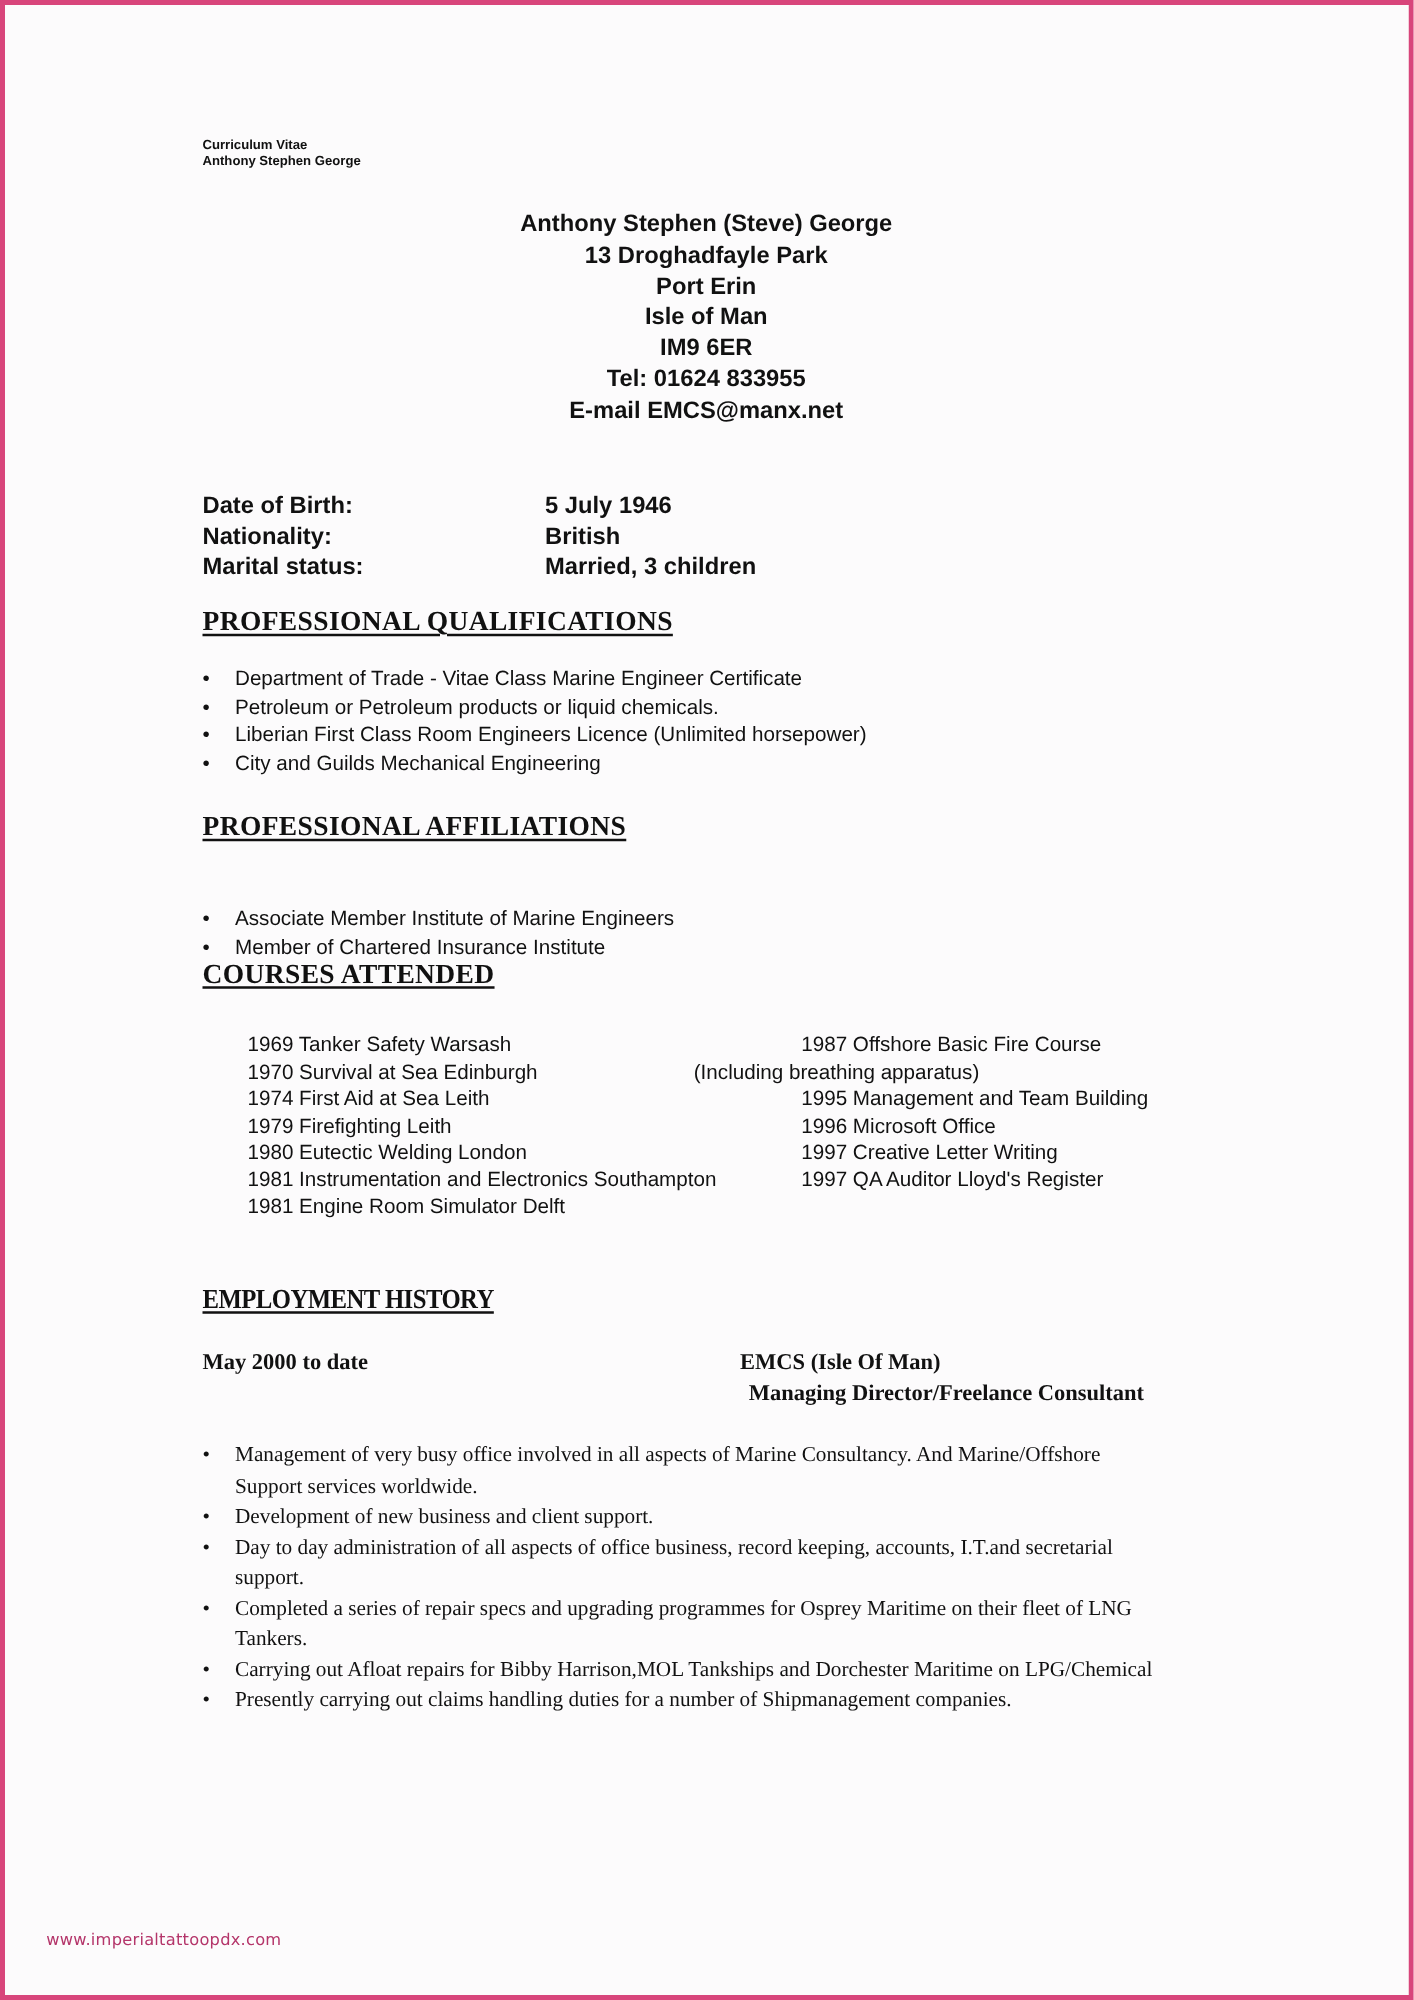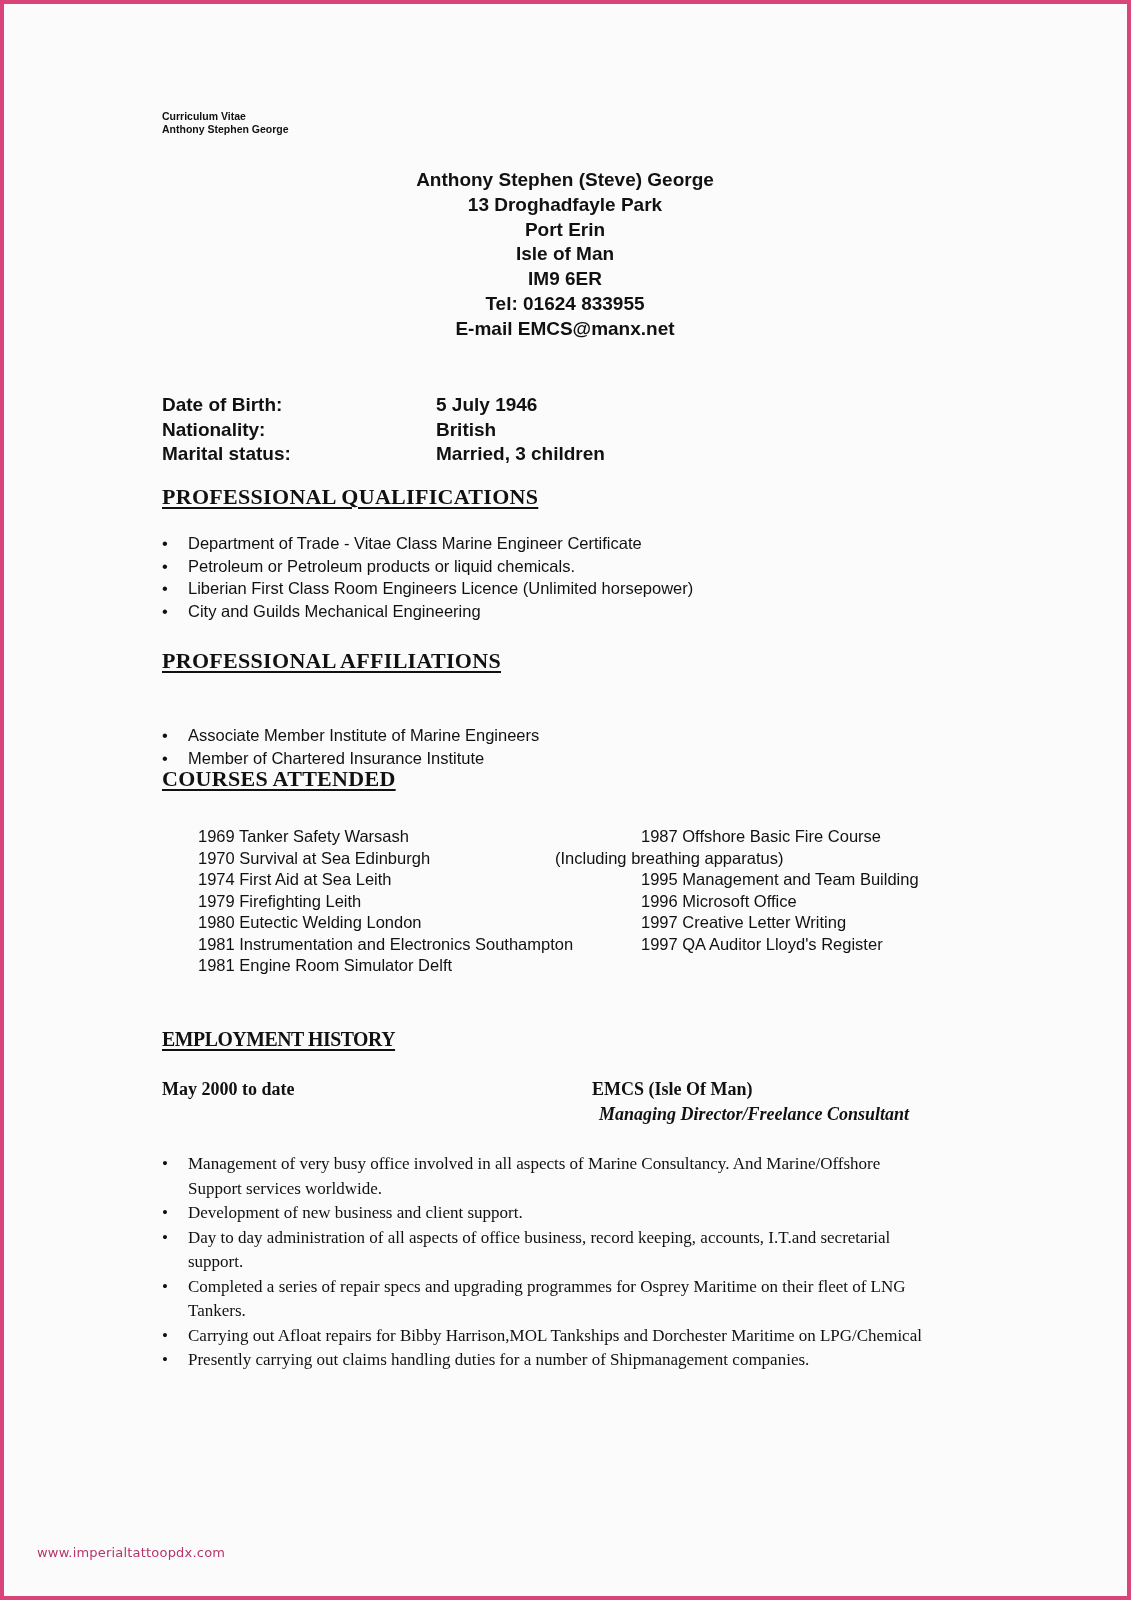--- a/index.html
+++ b/index.html
@@ -106,21 +106,21 @@
 <div class="abs courses" style="left:555px; top:847.5px;">(Including breathing apparatus)</div>
 <div class="abs courses" style="left:641px; top:869px;">1995 Management and Team Building</div>
 <div class="abs courses" style="left:641px; top:890.5px;">1996 Microsoft Office</div>
 <div class="abs courses" style="left:641px; top:912px;">1997 Creative Letter Writing</div>
 <div class="abs courses" style="left:641px; top:933.5px;">1997 QA Auditor Lloyd's Register</div>
 
 <div class="abs section-title" style="left:162px; top:1026px; letter-spacing:-0.5px; transform:scaleX(0.9); transform-origin:left;">EMPLOYMENT HISTORY</div>
 
 <div class="abs serif" style="left:162px; top:1079px; font-size:18px; font-weight:bold;">May 2000 to date</div>
 <div class="abs serif" style="left:592px; top:1079px; font-size:18px; font-weight:bold;">EMCS (Isle Of Man)</div>
-<div class="abs serif" style="left:599px; top:1104px; font-size:18px; font-weight:bold;font-style:italic;">Managing Director/Freelance Consultant</div>
+<div class="abs serif" style="left:599px; top:1104px; font-size:18px; font-weight:bold;">Managing Director/Freelance Consultant</div>
 
 <ul class="bullets emp-list" style="top:1152px;">
   <li>Management of very busy office involved in all aspects of Marine Consultancy. And Marine/Offshore Support services worldwide.</li>
   <li>Development of new business and client support.</li>
   <li>Day to day administration of all aspects of office business, record keeping, accounts, I.T.and secretarial support.</li>
   <li>Completed a series of repair specs and upgrading programmes  for  Osprey Maritime on their fleet of LNG Tankers.</li>
   <li>Carrying out Afloat repairs for Bibby Harrison,MOL Tankships  and Dorchester Maritime on LPG/Chemical</li>
   <li>Presently carrying out claims handling duties for a number of Shipmanagement companies.</li>
 </ul>
 

